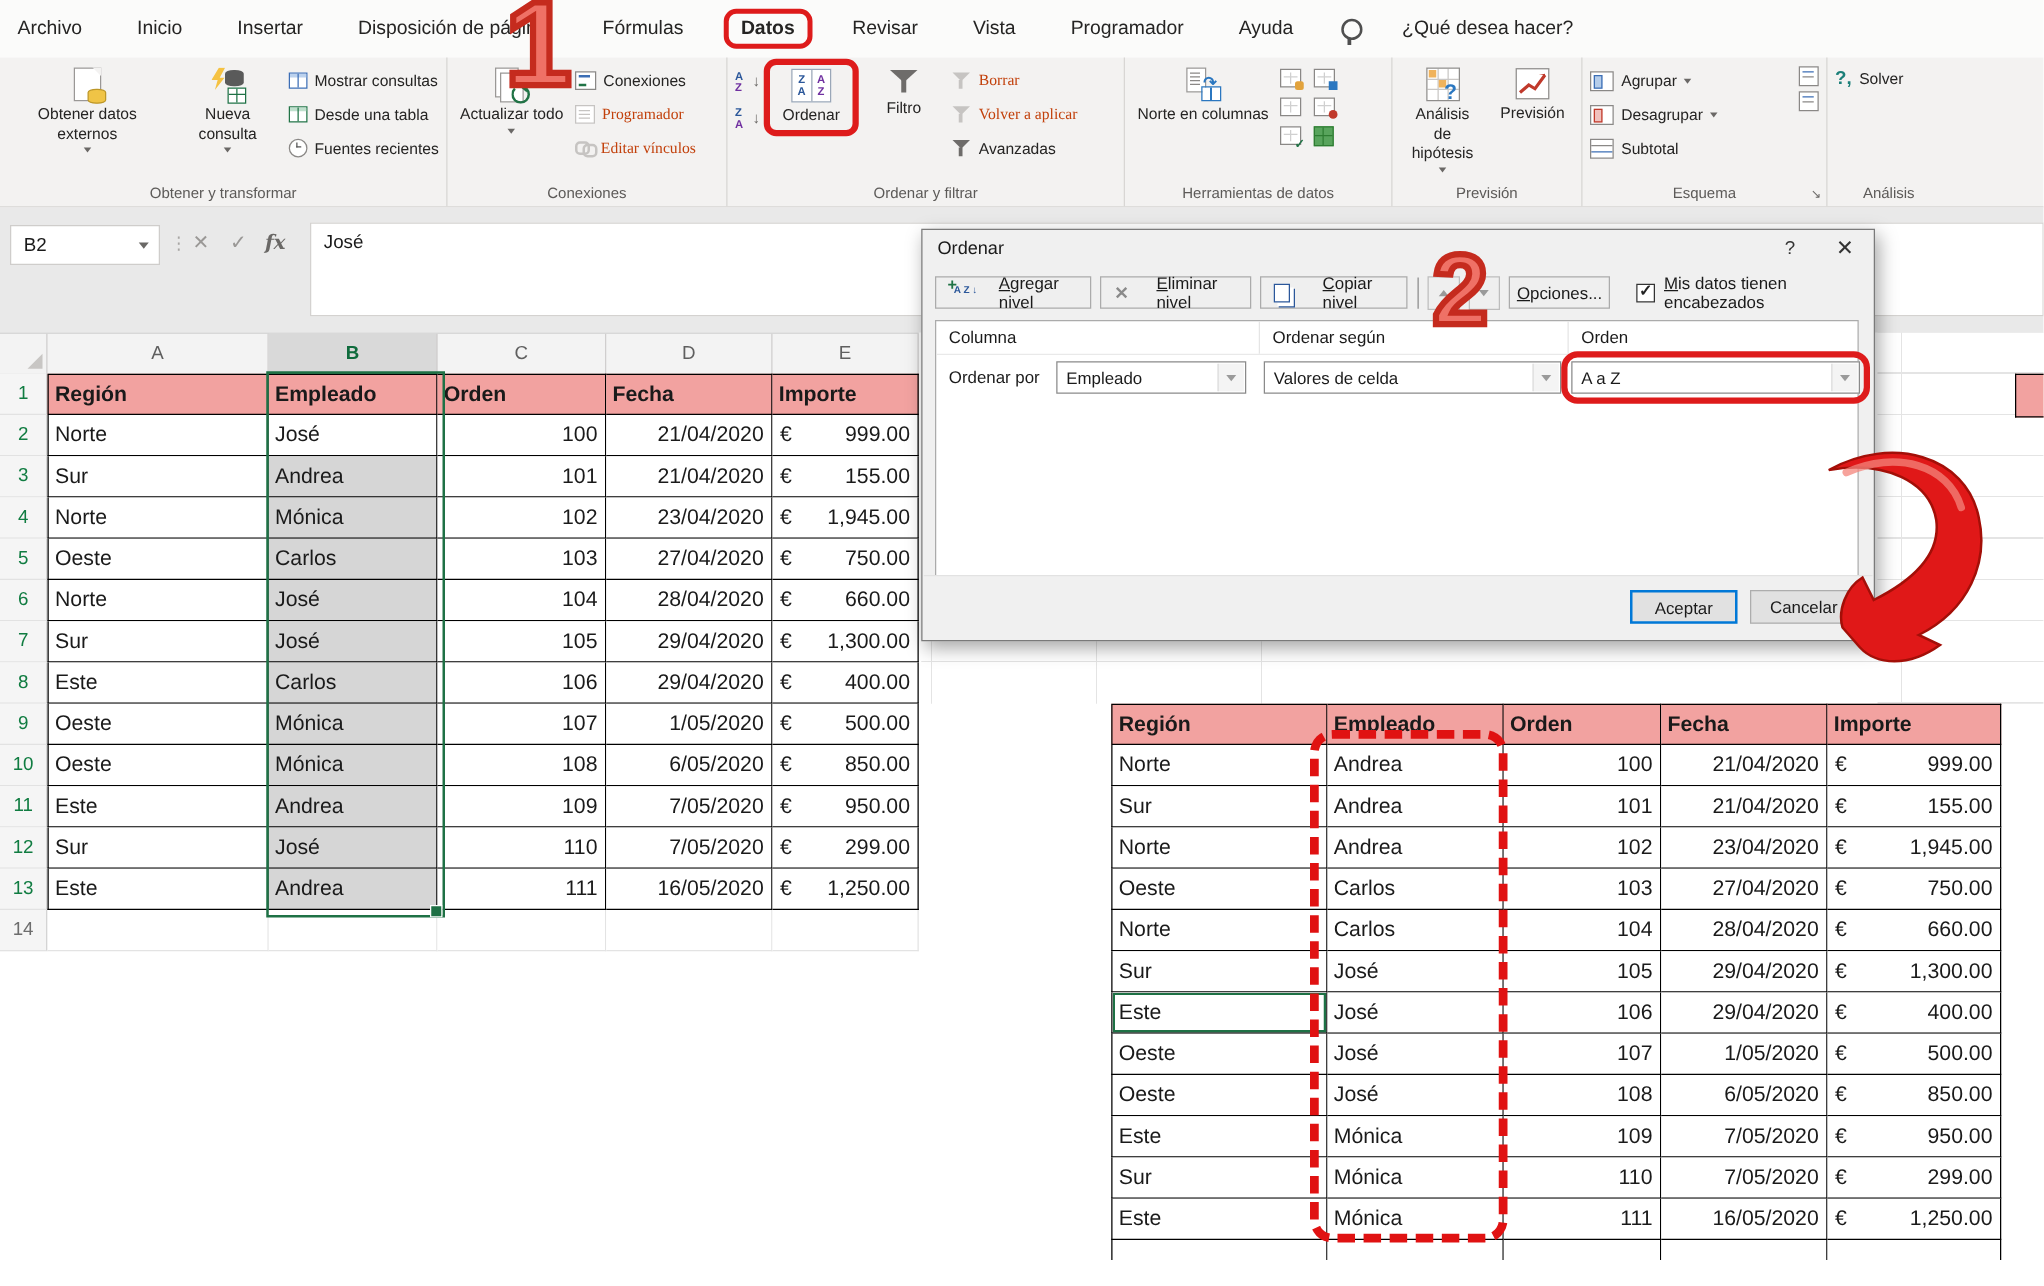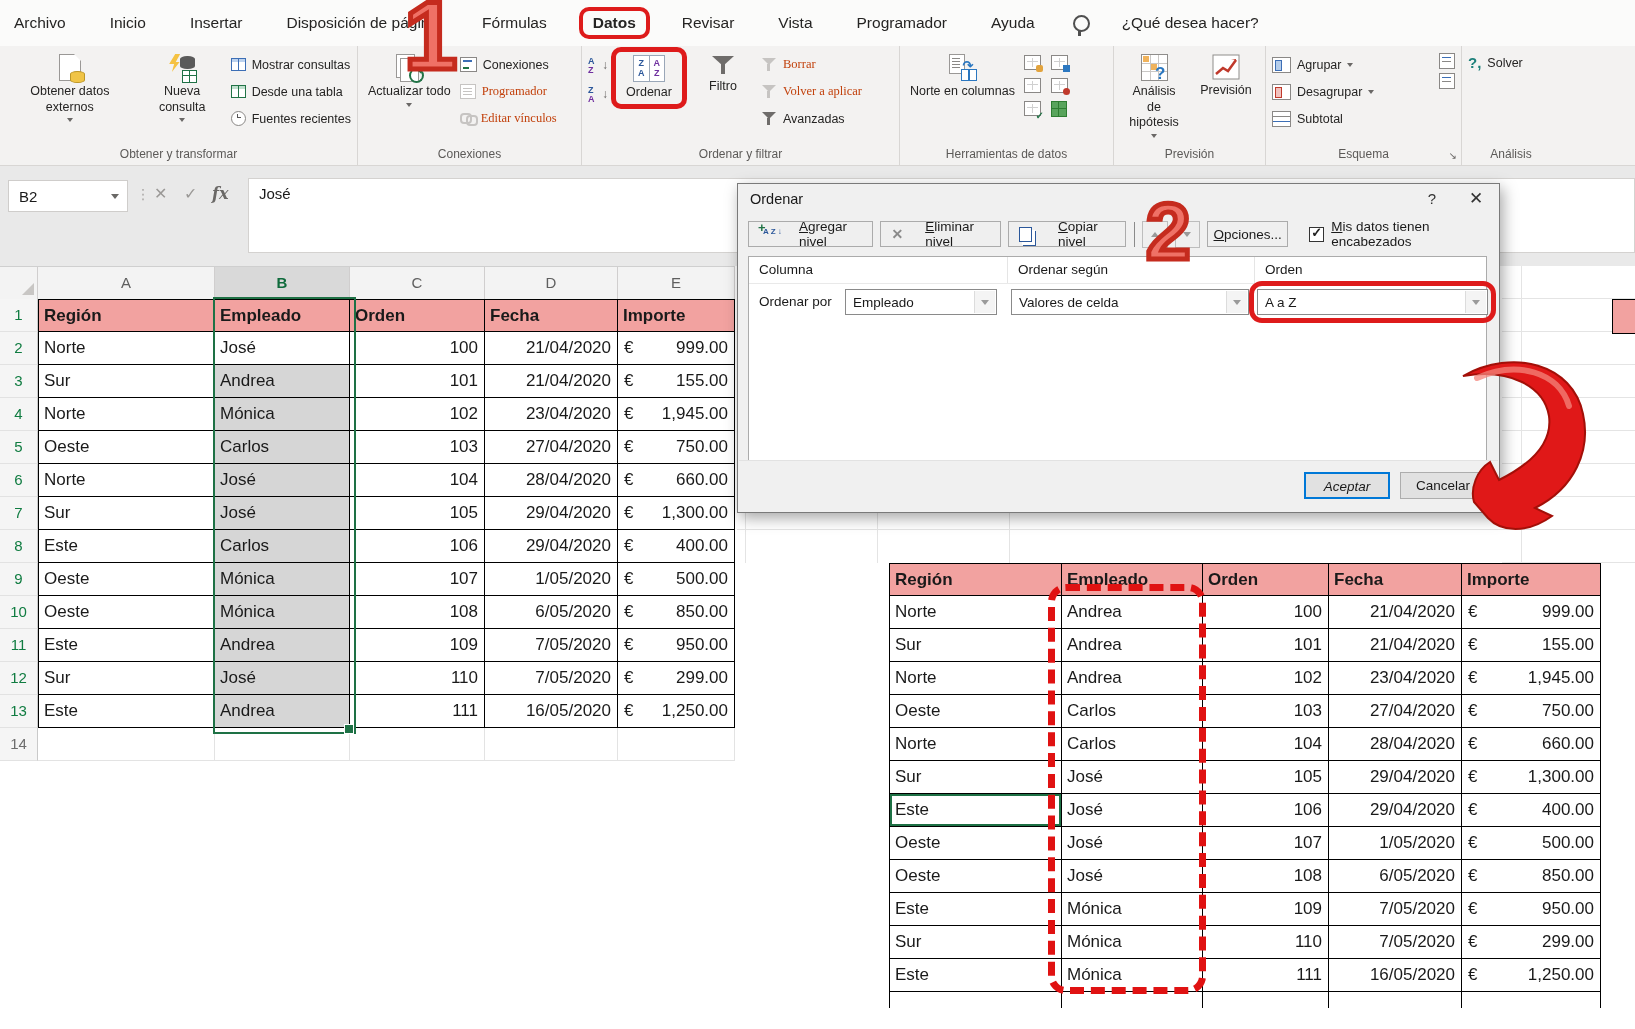--- a/index.html
+++ b/index.html
@@ -198,21 +198,21 @@
          display:flex;align-items:center;padding-left:7px;font-size:13.5px;}
   .combo .cbtn{position:absolute;right:1px;top:1px;bottom:1px;width:20px;background:#f4f4f4;
          border-left:1px solid #dcdcdc;display:flex;align-items:center;justify-content:center;}
   #combo-col{left:96px;top:32px;width:152px;}
   #combo-segun{left:262px;top:32px;width:238px;}
   #redring-orden{position:absolute;left:500px;top:24px;right:-10px;height:42px;border:5px solid #DE1B1B;border-radius:13px;box-sizing:border-box;}
   #combo-orden{left:3px;top:3px;right:3px;width:auto;position:absolute;}
   #dlg-footer{position:absolute;left:1px;right:1px;bottom:1px;height:50px;background:#f0f0f0;border-top:1px solid #e2e2e2;}
   .wbtn{position:absolute;top:11px;width:86px;height:27px;background:#e1e1e1;border:1px solid #adadad;
         text-align:center;line-height:25px;font-size:13.5px;box-sizing:border-box;}
-  #btn-aceptar{right:108px;border:2px solid #0078D7;font-style:italic;}
+  #btn-aceptar{right:108px;border:2px solid #0078D7;}
   #btn-cancelar{right:12px;}
   #grip{position:absolute;right:3px;bottom:3px;width:10px;height:10px;}
   #grip::before{content:"";position:absolute;right:0;bottom:0;width:2px;height:2px;background:#9a9a9a;
         box-shadow:-4px 0 #9a9a9a,-8px 0 #9a9a9a,0 -4px #9a9a9a,-4px -4px #9a9a9a,0 -8px #9a9a9a;}
 
   
   #resulttable{position:absolute;left:889px;top:563px;z-index:10;}
   .rw-a{width:173px;} .rw-b{width:141px;} .rw-c{width:126px;} .rw-d{width:133px;} .rw-e{width:139px;}
   .green-cell{box-shadow:inset 0 0 0 2px #1e7145;}
   .partial .xc{height:16px;border-bottom:none;}

